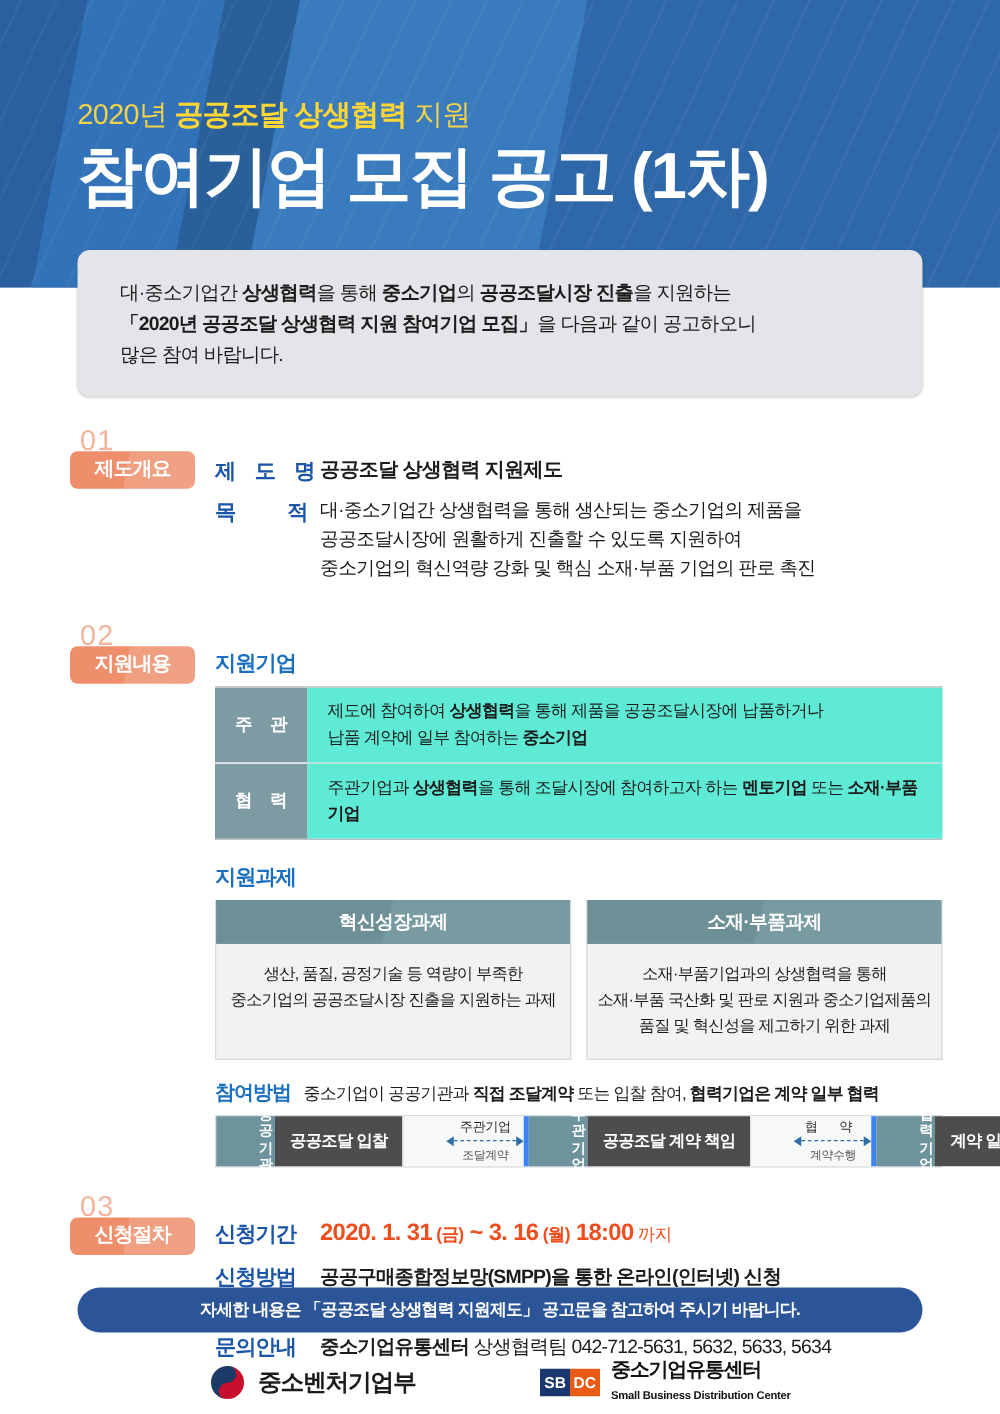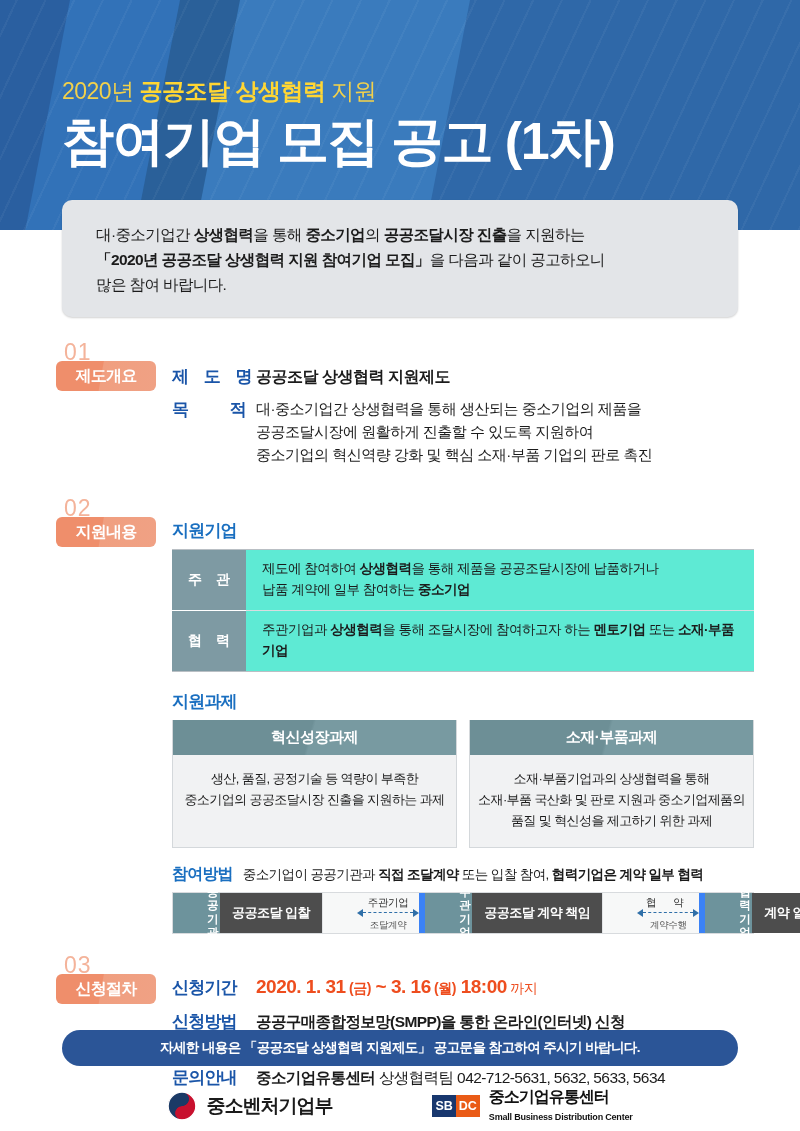--- a/index.html
+++ b/index.html
@@ -150,21 +150,21 @@
   .fb {
     display: flex; align-items: center; justify-content: center;
     text-align: center; color: #fff; font-size: 11.5px;
     letter-spacing: -0.3px; line-height: 1.18; font-weight: bold; padding-left: 34px;
   }
   .fb.actor { background: #6d939c; flex: 0 0 44px; white-space: pre-line; letter-spacing: 1.5px; }
   .fb.act { background: #4d4d4d; padding: 0 12px; font-size: 13px; white-space: nowrap; letter-spacing: -0.5px; }
   .fb.arrow {
     background: #f7f8f8; color: #3a3a3a; flex: 0 0 86px;
     flex-direction: column; justify-content: center; font-weight: normal;
-    border-left: 1px solid #e2e4e6; border-right: 6px solid #3b82f6;
+    border-left: 1px solid #e2e4e6; border-right: 4px solid #3b82f6;
   }
   .fb.arrow .t1 { font-size: 10.5px; letter-spacing: -0.3px; color: #2c2c2c; }
   .fb.arrow .t2 { font-size: 9.5px; letter-spacing: -0.3px; color: #555; margin-top: 1px; }
   .fb.arrow .ar { display: block; width: 62px; height: 8px; margin: 1px 0; position: relative; }
   .fb.arrow .ar:before {
     content: ""; position: absolute; left: 6px; right: 6px; top: 3.5px; height: 0;
     border-top: 1px dashed #2f6fa8;
   }
   .fb.arrow .ar:after {
     content: ""; position: absolute; left: 0; top: 0;

